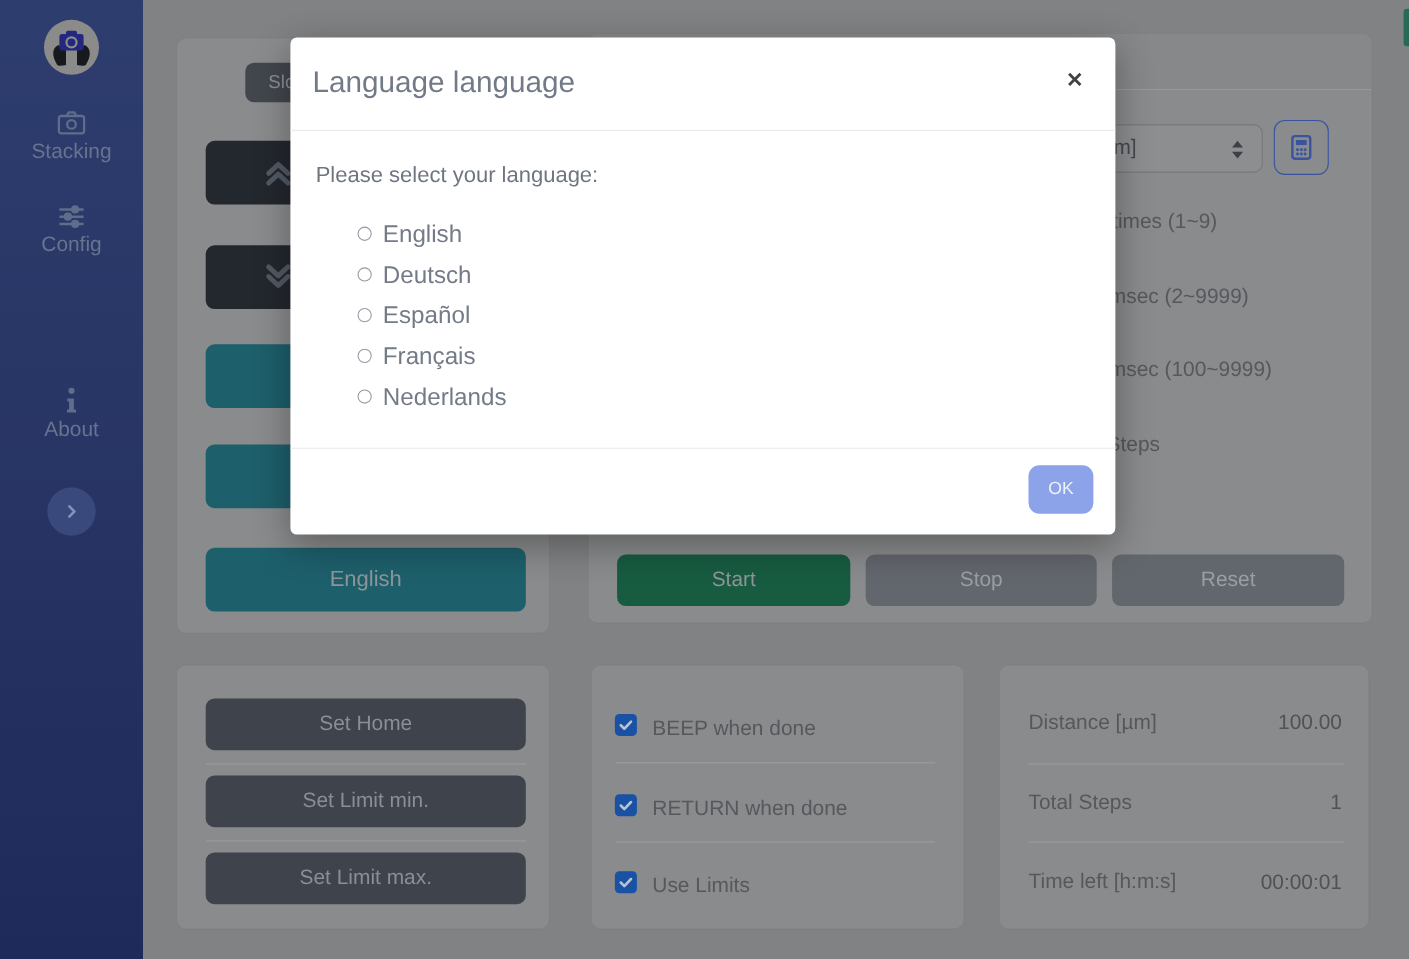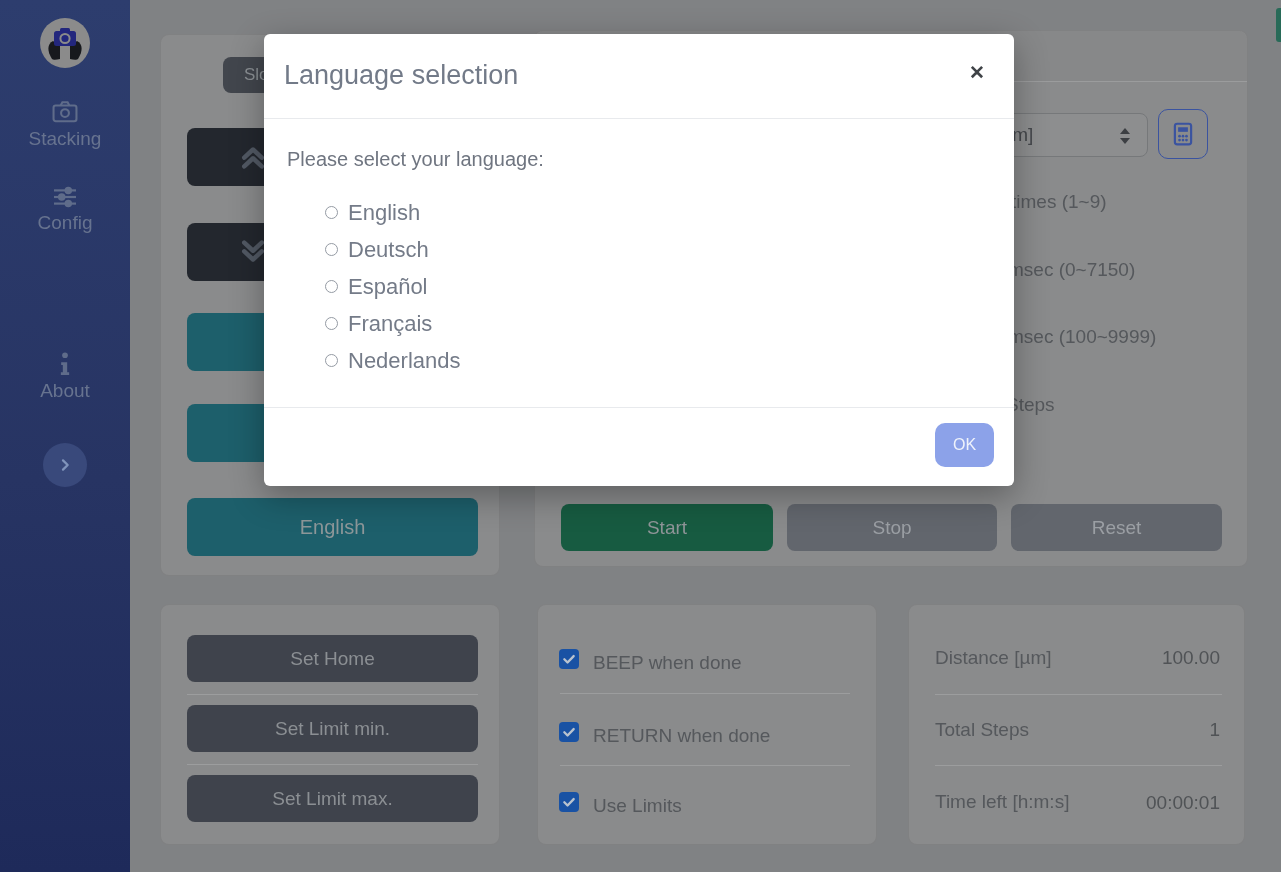--- a/index.html
+++ b/index.html
@@ -128,21 +128,21 @@
         <circle cx="8.8" cy="14" r="1.25" fill="#3a53a0"></circle>
           <circle cx="12" cy="14" r="1.25" fill="#3a53a0"></circle>
           <circle cx="15.2" cy="14" r="1.25" fill="#3a53a0"></circle>
         <circle cx="8.8" cy="17.6" r="1.25" fill="#3a53a0"></circle>
           <circle cx="12" cy="17.6" r="1.25" fill="#3a53a0"></circle>
           <circle cx="15.2" cy="17.6" r="1.25" fill="#3a53a0"></circle>
       </svg>
     </div>
 
     <div class="lbl" style="left:476px;top:160px;">times (1~9)</div>
-    <div class="lbl" style="left:473px;top:228px;">msec (0~7150)</div>
+    <div class="lbl" style="left:473px;top:228px;">msec (2~9999)</div>
     <div class="lbl" style="left:473px;top:295px;">msec (100~9999)</div>
     <div class="lbl" style="left:471px;top:363px;">Steps</div>
 
     <div class="btn" style="left:26px;top:473px;width:212px;height:47px;background:#175b41;font-size:19px;color:#8f9598;">
       <span>Start</span>
     </div>
     <div class="btn" style="left:252px;top:473px;width:210px;height:47px;background:#62666d;font-size:19px;color:#9b9fa4;">
       <span>Stop</span>
     </div>
     <div class="btn" style="left:476px;top:473px;width:211px;height:47px;background:#62666d;font-size:19px;color:#9b9fa4;">
@@ -198,21 +198,21 @@
     <div class="val" style="right:24px;top:114px;">1</div>
     <div class="divider" style="left:26px;top:160px;width:287px;"></div>
 
     <div class="lbl" style="left:26px;top:186px;">Time left [h:m:s]</div>
     <div class="val" style="right:24px;top:187px;">00:00:01</div>
   </div>
 
   <div class="abs" style="left:1276px;top:8px;width:5px;height:34px;background:#286a58;border-radius:3px 0 0 3px;"></div>
 
   <div id="modal">
-    <div class="abs" style="left:20px;top:26px;font-size:27px;color:#727a88;">Language selection</div>
+    <div class="abs" style="left:20px;top:26px;font-size:27px;color:#727a88;">Language language</div>
     <div class="abs" style="left:705px;top:27px;font-size:19px;font-weight:700;color:#3f4347;cursor:pointer;">✕</div>
     <div class="abs" style="left:0;top:84px;width:100%;height:1px;background:#e8eaed;"></div>
 
     <div class="abs" style="left:23px;top:114px;font-size:20px;color:#6f7580;">Please select your language:</div>
 
     <div class="radio-dot" style="left:61px;top:172px;"></div>
     <div class="radio-lbl" style="left:84px;top:166px;">English</div>
 
     <div class="radio-dot" style="left:61px;top:209px;"></div>
     <div class="radio-lbl" style="left:84px;top:203px;">Deutsch</div>

